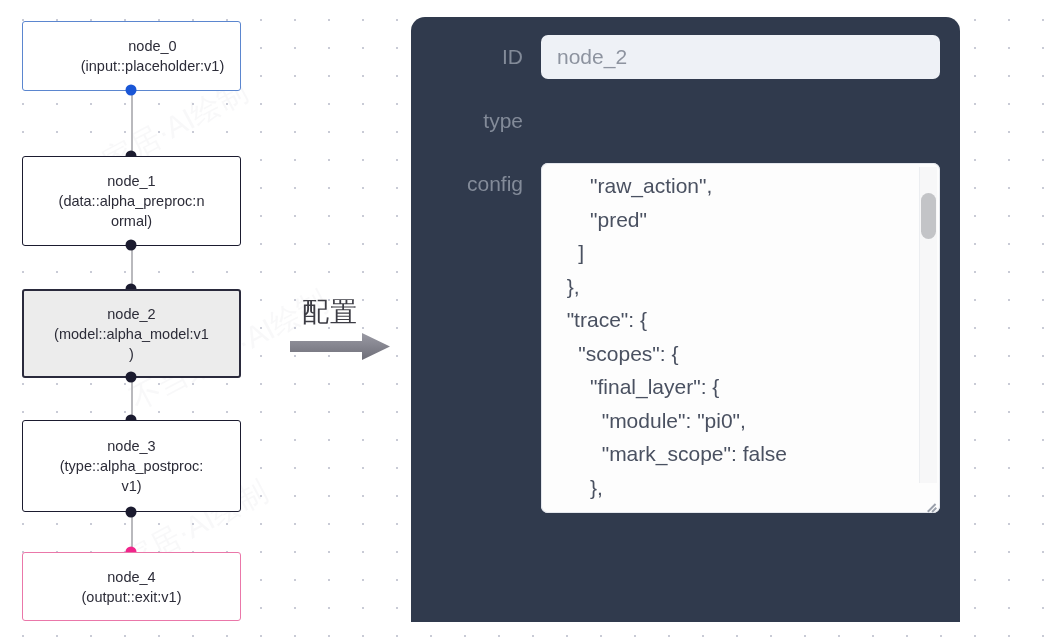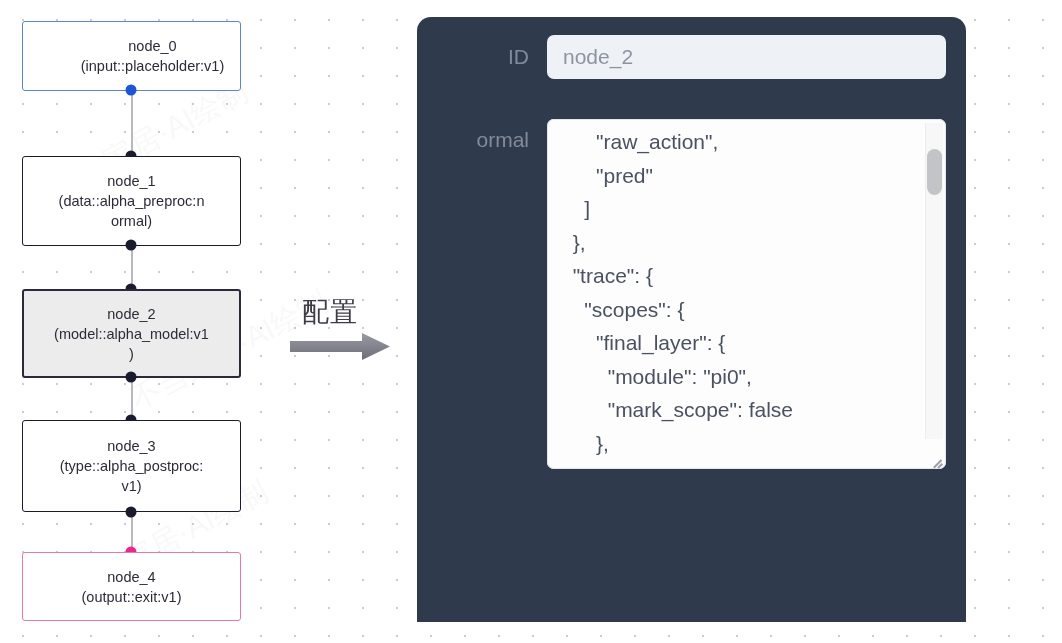--- a/index.html
+++ b/index.html
@@ -73,21 +73,20 @@
   #arrow-shape{position:absolute;left:0;top:36px;}
 
   
   #panel{
     position:absolute;left:411px;top:17px;width:549px;height:605px;
     background:#303a4d;
     border-radius:14px 14px 0 0;
     box-sizing:border-box;
     padding:18px 20px 0 20px;
     overflow:hidden;
-    margin-left:6px;
   }
   .field-row{display:flex;align-items:flex-start;margin-bottom:20px;}
   .field-label{
     width:110px;flex:0 0 110px;
     color:#838b99;
     font-size:21px;
     text-align:right;
     padding-right:18px;
     box-sizing:border-box;
     line-height:44px;
@@ -226,24 +225,25 @@
 </div>
 
 <div id="panel">
 
   <div class="field-row">
     <div class="field-label">ID</div>
     <input class="text-input" type="text" value="node_2" style="">
   </div>
 
   <div class="field-row">
+    <div class="field-label">type</div>
   </div>
 
   <div class="field-row">
-    <div class="field-label top">ormal</div>
+    <div class="field-label top">config</div>
     <div class="ta-wrap">
       <div class="ta-text">      "raw_action",
       "pred"
     ]
   },
   "trace": {
     "scopes": {
       "final_layer": {
         "module": "pi0",
         "mark_scope": false

